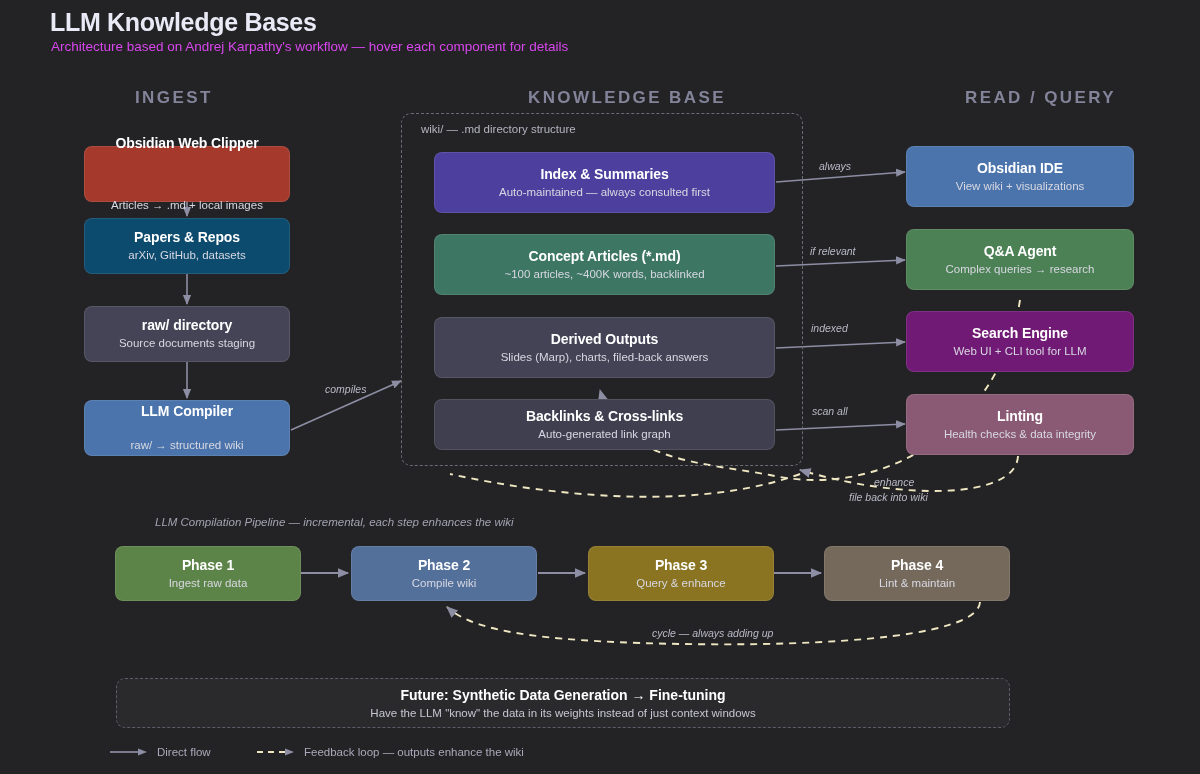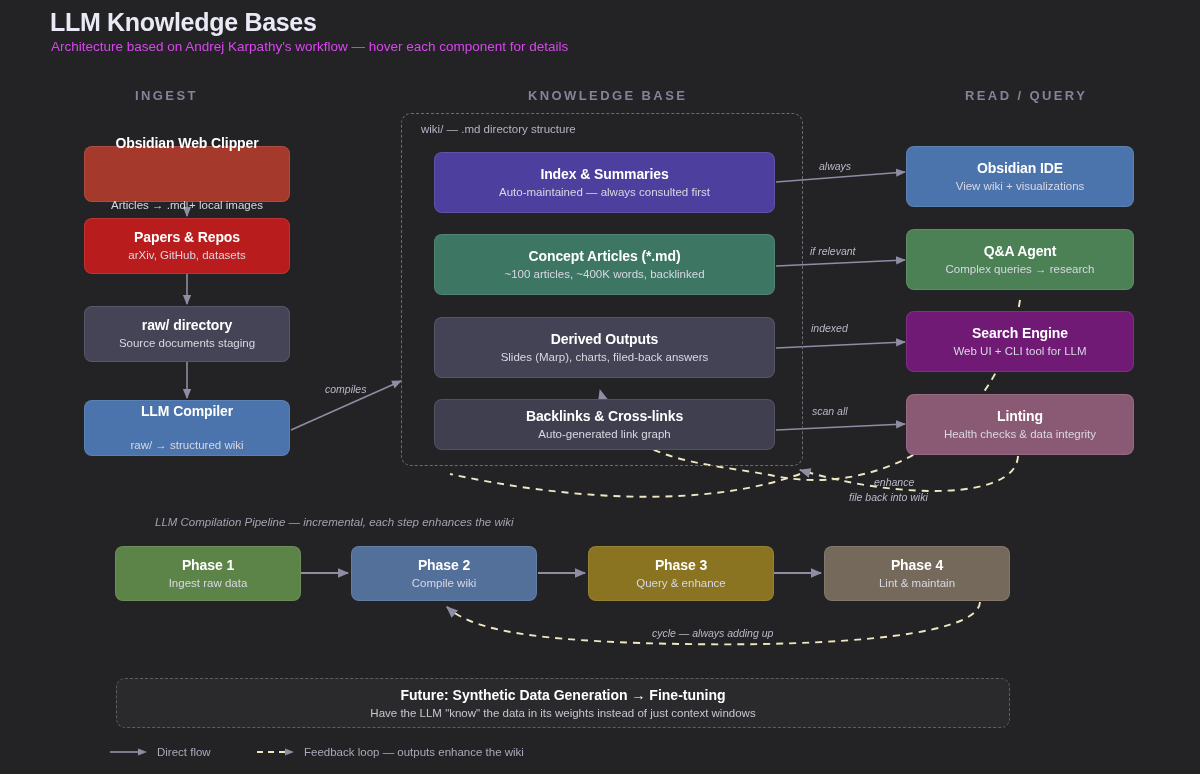--- a/index.html
+++ b/index.html
@@ -39,21 +39,21 @@
   .subtitle {
     position: absolute;
     left: 51px;
     top: 39px;
     font-size: 13.5px;
     color: #d946ef;
   }
   .colhead {
     position: absolute;
     top: 88px;
-    font-size: 13px;
+    font-size: 17px;
     letter-spacing: 2.4px;
     font-weight: bold;
     color: #83839a;
   }
   .node {
     position: absolute;
     border-radius: 8px;
     box-sizing: border-box;
     display: flex;
     flex-direction: column;
@@ -190,21 +190,21 @@
   <div class="subtitle">Architecture based on Andrej Karpathy's workflow — hover each component for details</div>
 
   <div class="colhead" style="left:135px;">INGEST</div>
   <div class="colhead" style="left:528px;">KNOWLEDGE BASE</div>
   <div class="colhead" style="left:965px;">READ / QUERY</div>
 
   <div class="node" style="left:84px;top:146px;width:206px;height:56px;background:#a5392c;gap:44px;">
     <div class="nt">Obsidian Web Clipper</div>
     <div class="ns">Articles → .md + local images</div>
   </div>
-  <div class="node" style="left:84px;top:218px;width:206px;height:56px;background:#b91c1c;">
+  <div class="node" style="left:84px;top:218px;width:206px;height:56px;background:#0c4a6e;">
     <div class="nt">Papers &amp; Repos</div>
     <div class="ns">arXiv, GitHub, datasets</div>
   </div>
   <div class="node" style="left:84px;top:306px;width:206px;height:56px;background:#454456;">
     <div class="nt">raw/ directory</div>
     <div class="ns">Source documents staging</div>
   </div>
   <div class="node" style="left:84px;top:400px;width:206px;height:56px;background:#4a74ab;gap:16px;">
     <div class="nt">LLM Compiler</div>
     <div class="ns">raw/ → structured wiki</div>

